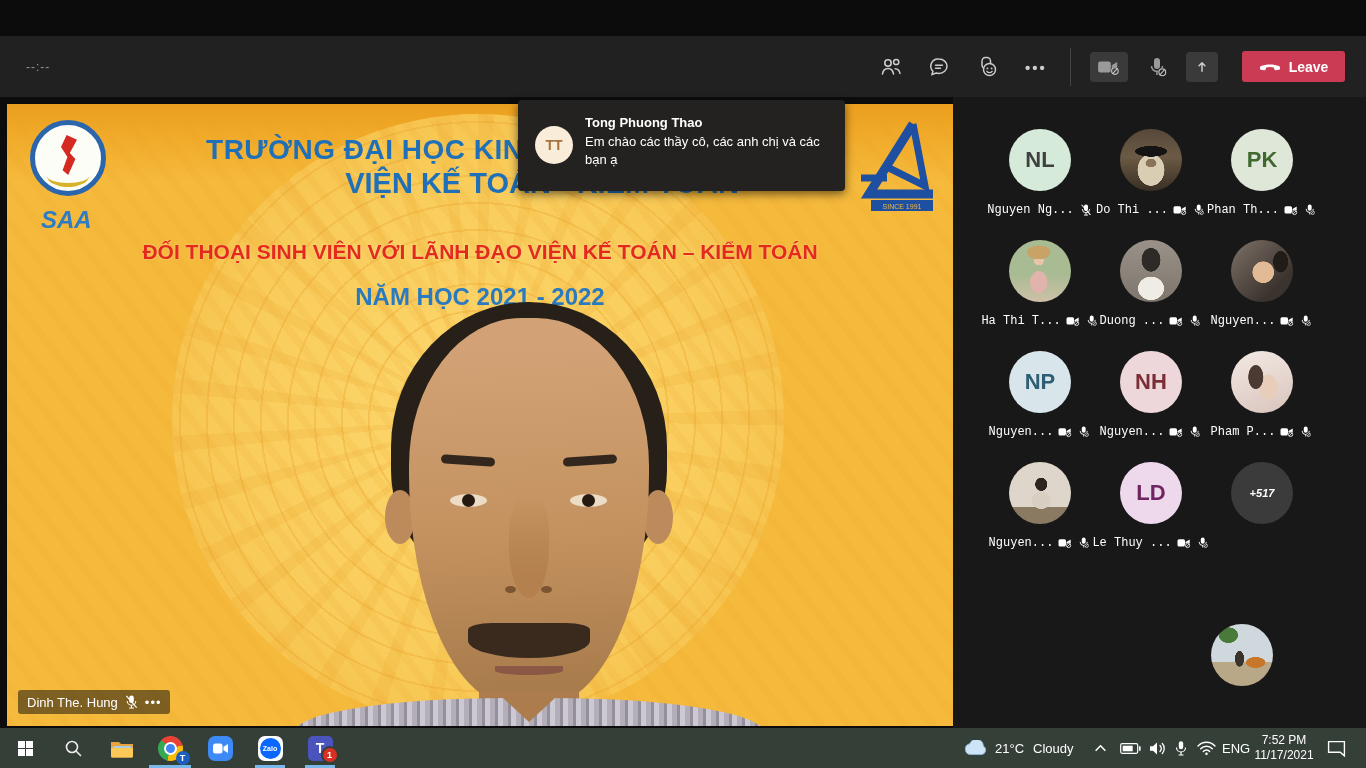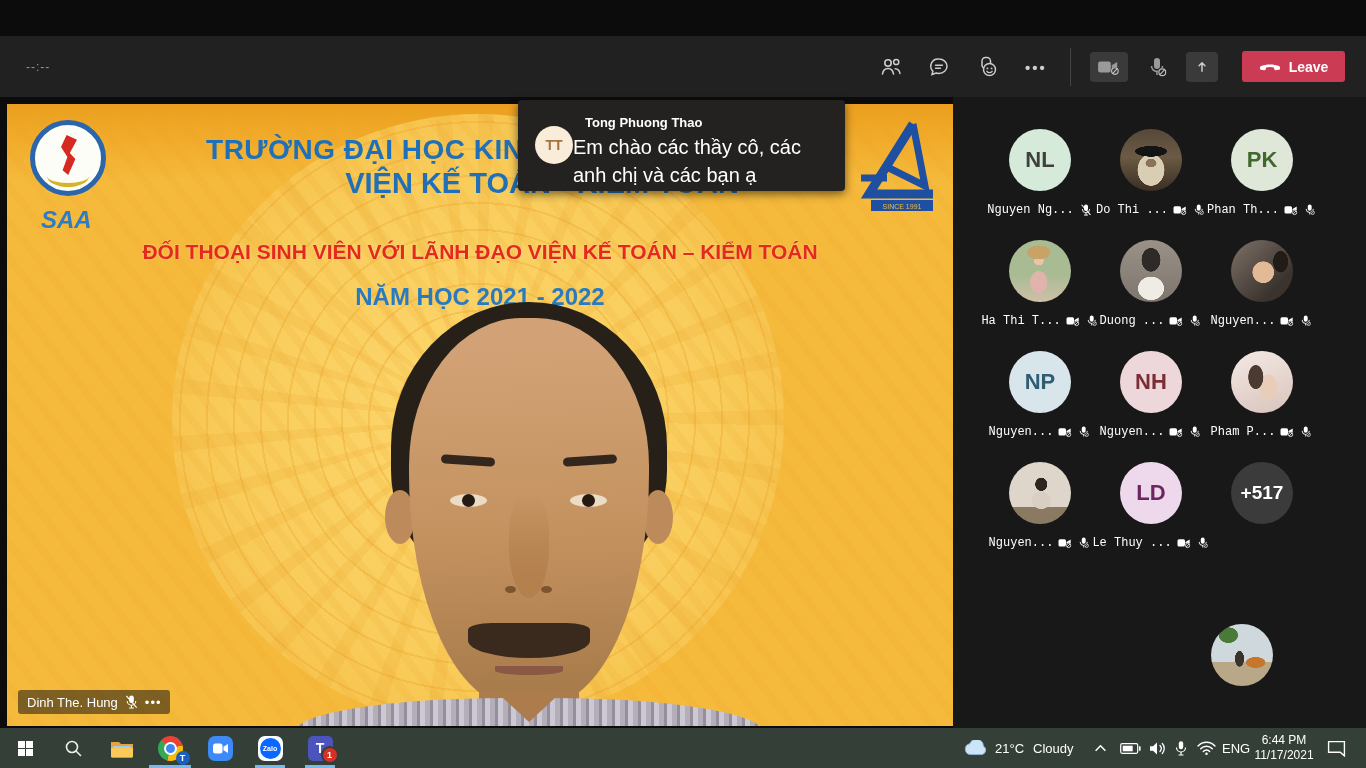--- a/index.html
+++ b/index.html
@@ -80,21 +80,21 @@
 
   .name-pill{position:absolute;left:11px;top:586px;height:24px;padding:0 9px;border-radius:3px;
     background:rgba(25,22,12,.55);display:flex;align-items:center;gap:7px;font-size:13px;color:#fff;}
 
   
   .chat-popup{left:518px;top:100px;width:327px;height:91px;background:#242220;border-radius:4px;
     box-shadow:0 3px 10px rgba(0,0,0,.55);z-index:30;}
   .chat-popup .cp-avatar{position:absolute;left:17px;top:26px;width:38px;height:38px;border-radius:50%;
     background:#f9ecd9;color:#a5713c;font-size:14px;font-weight:bold;display:flex;align-items:center;justify-content:center;}
   .cp-sender{position:absolute;left:67px;top:15px;font-size:13px;font-weight:bold;color:#fff;}
-  .cp-msg{position:absolute;left:55px;top:33px;width:248px;font-size:20px;line-height:1.42;color:#fff;}
+  .cp-msg{position:absolute;left:67px;top:33px;width:248px;font-size:13px;line-height:1.42;color:#fff;}
 
   
   .rpanel{left:953px;top:97px;width:413px;height:631px;background:#181818;}
   .tile{position:absolute;width:110px;height:104px;cursor:pointer;}
   .t-avatar{position:absolute;left:24px;top:0;width:62px;height:62px;border-radius:50%;
     display:flex;align-items:center;justify-content:center;font-size:22px;font-weight:bold;overflow:hidden;}
   .t-name{position:absolute;left:0;top:74px;width:110px;display:flex;align-items:center;justify-content:center;gap:5px;font-family:Liberation Mono, monospace;}
   .t-name span{font-size:12px;color:#fff;white-space:nowrap;}
   .mini{width:14px;height:12px;flex:0 0 auto;}
   .selfview{position:absolute;left:258px;top:527px;width:62px;height:62px;border-radius:50%;}
@@ -522,21 +522,21 @@
               <rect x="3.6" y="0.5" width="4.2" height="6.8" rx="2.1" fill="#fff"></rect>
               <path d="M1.8 5.3a3.9 3.9 0 0 0 7.8 0" fill="none" stroke="#fff" stroke-width="1"></path>
               <path d="M5.7 9.2v2.2" stroke="#fff" stroke-width="1"></path>
               <circle cx="8.8" cy="9.4" r="2.7" fill="#181818"></circle>
               <circle cx="8.8" cy="9.4" r="2" fill="none" stroke="#fff" stroke-width="0.7"></circle>
               <path d="M7.4 10.9l2.8-3.1" stroke="#fff" stroke-width="0.7"></path>
             </svg>
           </div>
         </div>
         <div class="tile" style="left: 254px; top: 365px;">
-          <div class="t-avatar" style="background: rgb(59, 59, 59); color: rgb(255, 255, 255); font-size: 19px;">+517</div>
+          <div class="t-avatar" style="background: rgb(59, 59, 59); color: rgb(255, 255, 255); font-size: 11px; font-style: italic;">+517</div>
         </div>
       </div>
     <div class="selfview ph-self"></div>
   </div>
 
   <div class="abs taskbar">
     <div class="tb-btn" style="left:3px">
       <div class="win-grid">
           <i></i>
           <i></i>
@@ -621,21 +621,21 @@
     <div class="tray-item" style="left:1197px">
       <svg width="19" height="14" viewBox="0 0 18 13">
         <path d="M1 4.5a11 11 0 0 1 16 0M3.5 7.2a7.5 7.5 0 0 1 11 0M6 9.8a4 4 0 0 1 6 0" stroke="#ffffff" fill="none" stroke-width="1.4" stroke-linecap="round"></path>
         <circle cx="9" cy="12" r="1.2" fill="#ffffff"></circle>
       </svg>
     </div>
     <div class="tray-item" style="left:1222px">
       <span class="tray-text">ENG</span>
     </div>
     <div class="tray-item clock" style="left:1252px;width:64px;">
-      <span>6:44 PM</span>
+      <span>7:52 PM</span>
       <span>11/17/2021</span>
     </div>
     <div class="tray-item" style="left:1327px">
       <svg width="19" height="17" viewBox="0 0 18 16">
         <path d="M16.5 1.5h-15v10h11l4 3.5z" fill="none" stroke="#ffffff" stroke-width="1.3"></path>
       </svg>
     </div>
   </div>
 </div>
 

